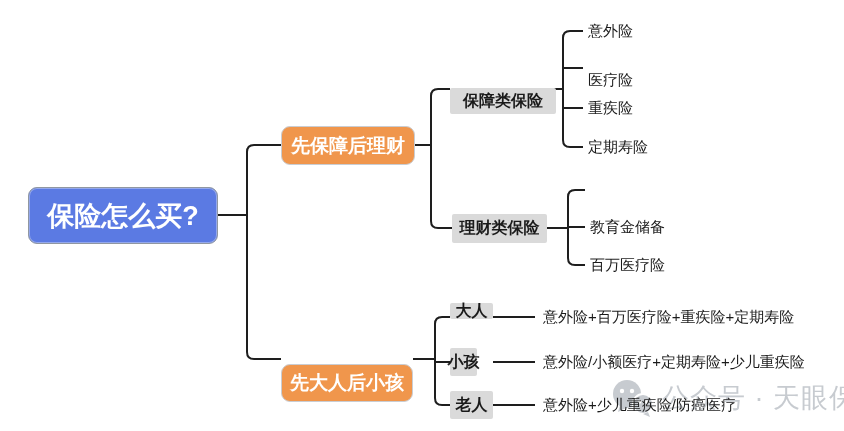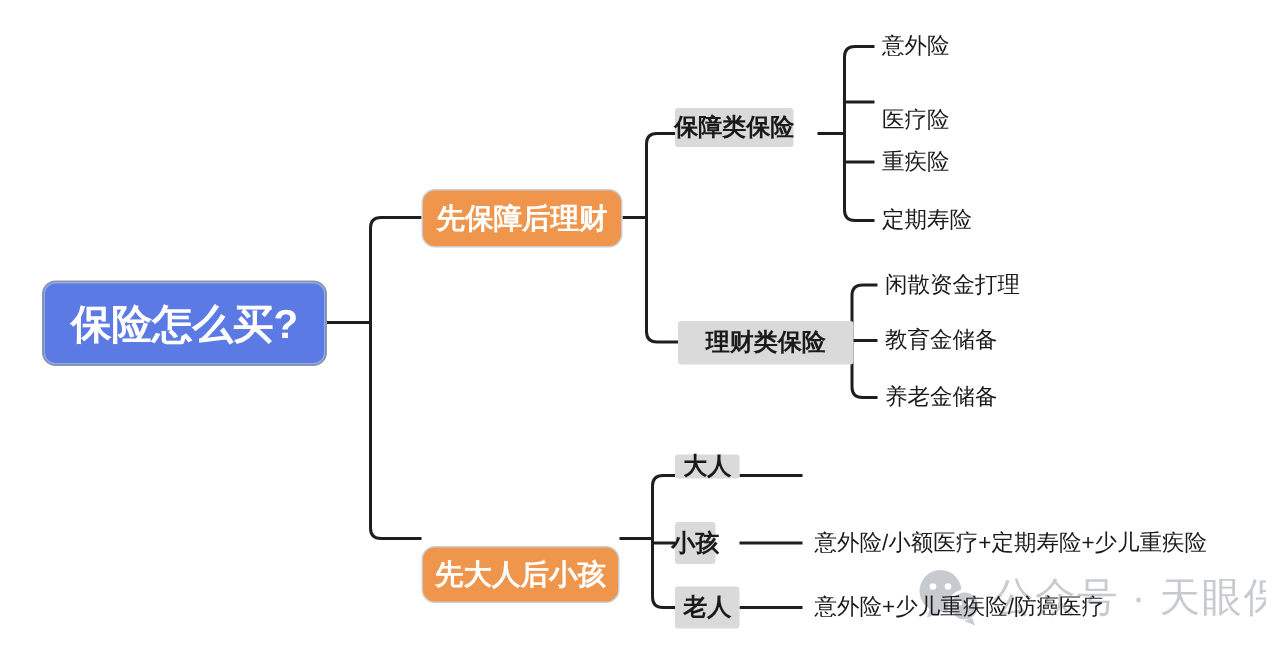--- a/index.html
+++ b/index.html
@@ -38,22 +38,22 @@
     font-size:19px;font-weight:bold;
   }
   .branch-1{left:281px;top:126px;width:134px;height:39px;}
   .branch-2{left:281px;top:340px;width:132px;height:38px;margin-top:24px;}
   .group-node{
     background:#DADADA;
     color:#1A1A1A;
     font-size:16px;font-weight:600;
     border-radius:2px;
   }
-  .group-a{left:450px;top:72px;width:79px;height:26px;}
-  .group-b{left:452px;top:214px;width:117px;height:29px;}
+  .group-a{left:450px;top:88px;width:106px;height:26px;}
+  .group-b{left:452px;top:214px;width:95px;height:29px;}
   .group-c{left:450px;top:303px;width:43px;height:16px;}
   .group-d{left:450px;top:348px;width:27px;height:28px;}
   .group-e{left:450px;top:391px;width:43px;height:28px;}
   .leaf{
     position:absolute;
     transform:translateY(-50%);
     color:#1A1A1A;
     font-size:15px;font-weight:400;
     white-space:nowrap;
     z-index:3;
@@ -126,20 +126,20 @@
   <div class="node group-node group-b">理财类保险</div>
   <div class="node group-node group-c">大人</div>
   <div class="node group-node group-d">小孩</div>
   <div class="node group-node group-e">老人</div>
 
   <span class="leaf" style="left:588px;top:31px">意外险</span>
   <span class="leaf" style="left:588px;top:80px">医疗险</span>
   <span class="leaf" style="left:588px;top:108px">重疾险</span>
   <span class="leaf" style="left:588px;top:147px">定期寿险</span>
 
-  <span class="leaf" style="left:590px;top:190px">闲散资金打理</span>
   <span class="leaf" style="left:590px;top:227px">教育金储备</span>
-  <span class="leaf" style="left:590px;top:265px">养老金储备</span>
+  <span class="leaf" style="left:590px;top:265px">百万医疗险</span>
 
+  <span class="leaf" style="left:543px;top:317px">意外险+百万医疗险+重疾险+定期寿险</span>
   <span class="leaf" style="left:543px;top:362px">意外险/小额医疗+定期寿险+少儿重疾险</span>
   <span class="leaf" style="left:543px;top:405px">意外险+少儿重疾险/防癌医疗</span>
 
 </div>
 
 </body></html>

